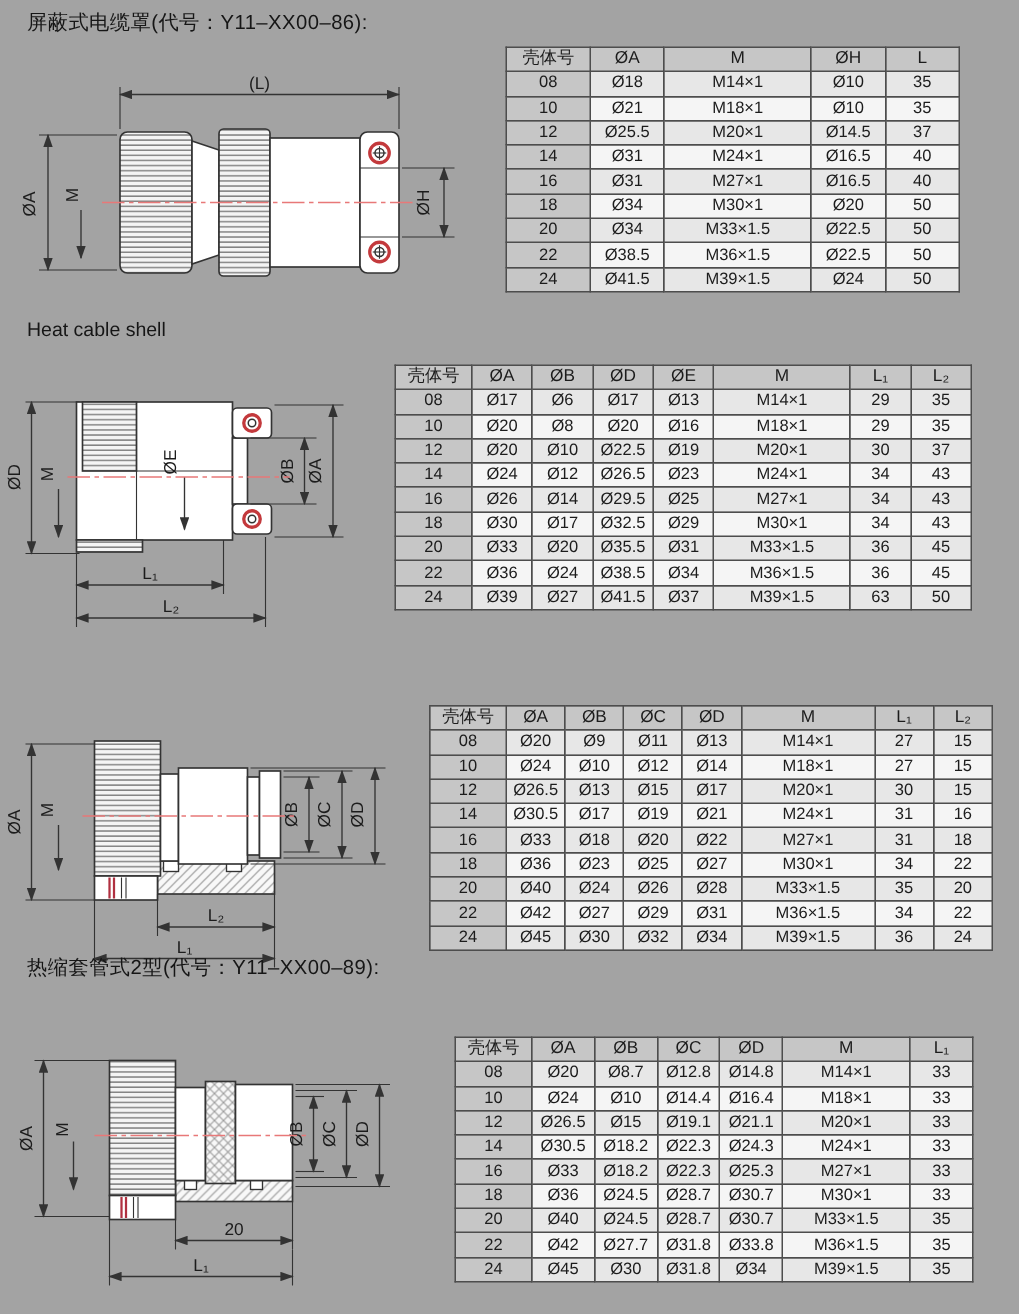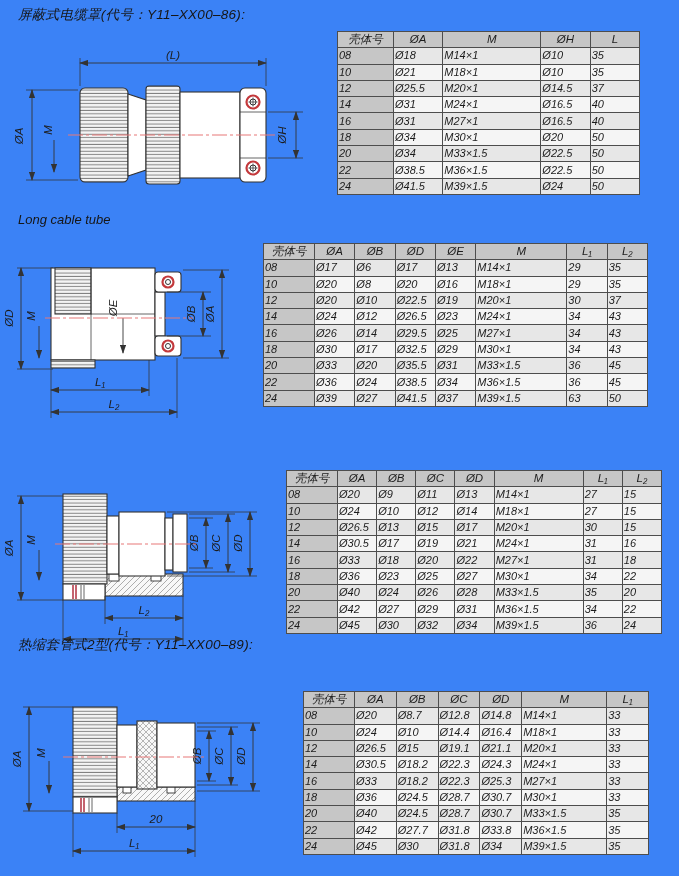--- a/index.html
+++ b/index.html
@@ -1,26 +1,26 @@
 <!DOCTYPE html>
 <html><head>
 <meta charset="utf-8">
 <style>
   html,body{margin:0;padding:0;}
   body{font-family:"Liberation Sans","DejaVu Sans",sans-serif;background:#e9e9e9;}
-  .page{position:relative;width:679px;height:876px;background:#3b82f6;overflow:hidden;font-style:italic;}
+  .page{position:relative;width:679px;height:876px;background:#a3a3a3;overflow:hidden;}
 
   
   .sec-title{position:absolute;left:18px;color:#161616;}
   .t-zh{font-size:13.5px;line-height:17px;letter-spacing:.3px;}
   .t-en{font-size:13px;line-height:17px;white-space:pre;}
 
   
   .tbl{position:absolute;border-collapse:collapse;table-layout:fixed;
-       font-size:11px;color:#1c1c1c;border:1.5px solid #383838;}
+       font-size:11px;color:#1c1c1c;text-align:center;border:1.5px solid #383838;}
   .tbl th,.tbl td{border:1px solid #4d4d4d;height:15.3px;padding:0 1px;
        font-weight:normal;line-height:1;overflow:hidden;white-space:nowrap;}
   .tbl th{background:#c6c6c6;font-size:11.5px;}
   .tbl td:first-child{background:#c6c6c6;}
   .tbl tbody tr:nth-child(odd) td:not(:first-child){background:#e7e7e7;}
   .tbl tbody tr:nth-child(even) td:not(:first-child){background:#f5f5f5;}
 
   .t1{left:337px;top:31px;width:303px}
   .t1 th:nth-child(1){width:53px}.t1 th:nth-child(3){width:95px}
   .t2{left:263px;top:243px;width:385px}
@@ -205,21 +205,21 @@
           <td>24</td>
           <td>Ø41.5</td>
           <td>M39×1.5</td>
           <td>Ø24</td>
           <td>50</td>
         </tr>
       </tbody>
     </table>
 
   <div class="sec-title" style="top:211px">
-    <div class="t-en">Long cable tube</div>
+    <div class="t-en">Heat cable shell</div>
   </div>
 
   <svg class="drawing" style="left:5px;top:248px" width="250" height="182" viewBox="0 0 250 182">
 
     <g>
       <line class="ext" x1="12" y1="20" x2="48" y2="20"></line>
       <line class="ext" x1="12" y1="121" x2="48" y2="121"></line>
       <line class="dim" x1="16" y1="20" x2="16" y2="121" marker-start="url(#aU)" marker-end="url(#aD)"></line>
       <text class="lbl" transform="rotate(-90 8 70)" x="8" y="70" text-anchor="middle">ØD</text>
     </g>

